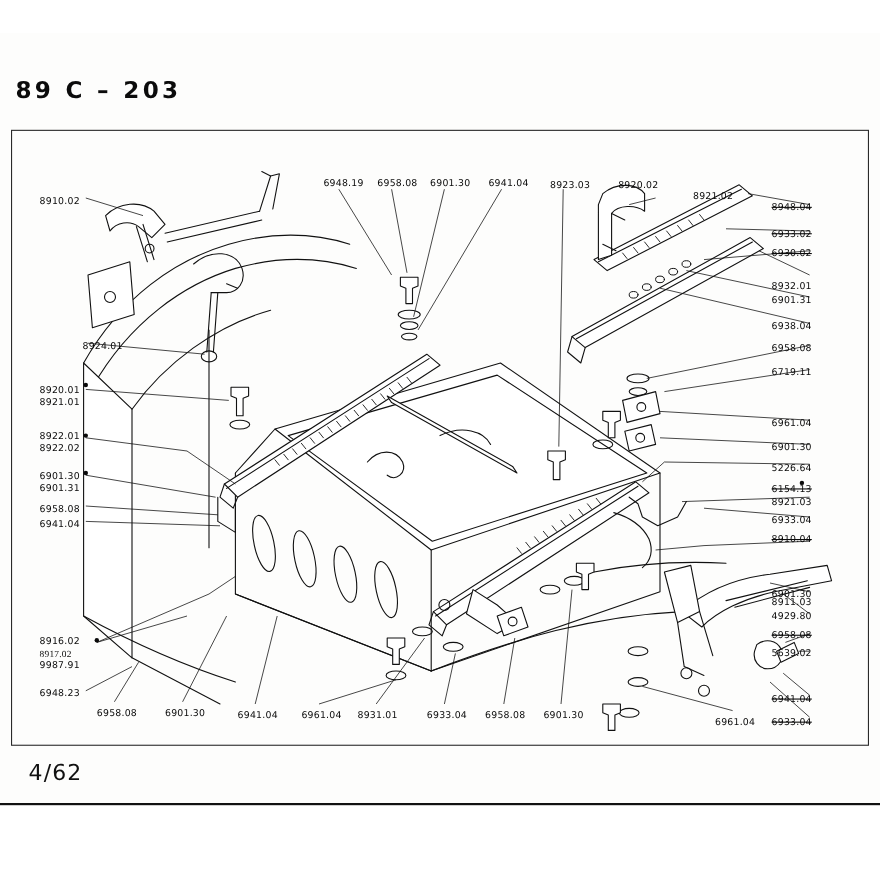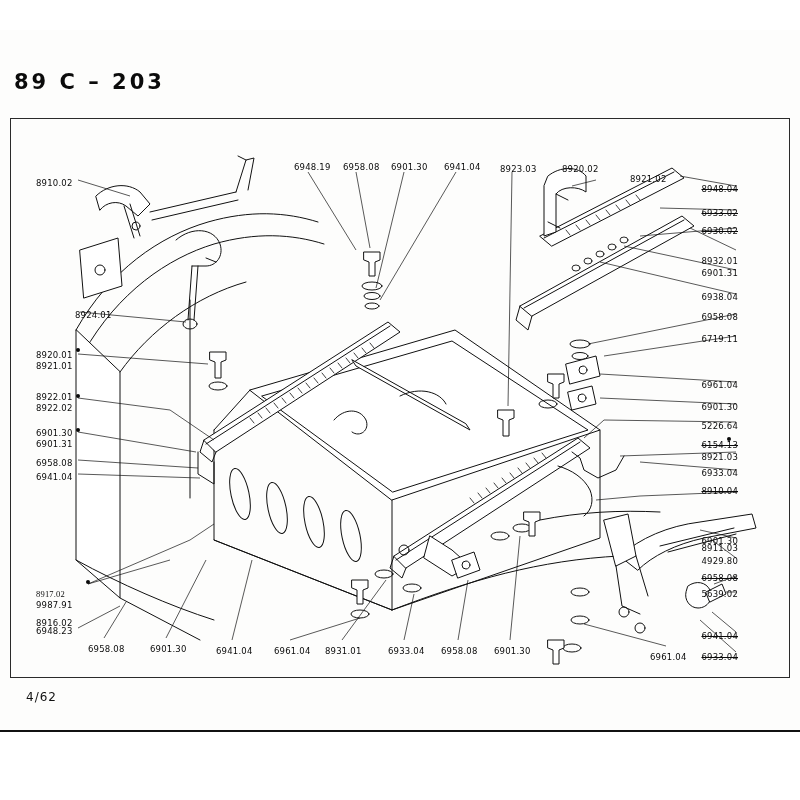--- a/index.html
+++ b/index.html
@@ -36,21 +36,21 @@
     left: 14px; top: 70px;
     font-size: 21px;
     font-weight: bold;
     letter-spacing: 3px;
     color: #0b0b0b;
     font-family: "DejaVu Sans", sans-serif;
   }
   .page-num {
     position: absolute;
     left: 26px; top: 690px;
-    font-size: 12px;
+    font-size: 20px;
     letter-spacing: 1px;
     color: #111;
     font-family: "DejaVu Sans", sans-serif;
   }
   .frame {
     position: absolute;
     left: 10px; top: 118px;
     width: 780px; height: 560px;
     border: 1px solid #2a2a2a;
     box-sizing: border-box;
@@ -322,21 +322,21 @@
       <div class="callout" style="left: 36px; top: 178px;">8910.02</div>
       <div class="callout" style="left: 38px; top: 310px; margin-left: 37px;">8924.01</div>
       <div class="callout" style="left: 36px; top: 350px;">8920.01</div>
       <div class="callout" style="left: 36px; top: 361px;">8921.01</div>
       <div class="callout" style="left: 36px; top: 392px;">8922.01</div>
       <div class="callout" style="left: 36px; top: 403px;">8922.02</div>
       <div class="callout" style="left: 36px; top: 428px;">6901.30</div>
       <div class="callout" style="left: 36px; top: 439px;">6901.31</div>
       <div class="callout" style="left: 36px; top: 458px;">6958.08</div>
       <div class="callout" style="left: 36px; top: 472px;">6941.04</div>
-      <div class="callout" style="left: 36px; top: 578px; margin-top: 40px;">8916.02</div>
+      <div class="callout" style="left: 36px; top: 578px;">8916.02</div>
       <div class="callout" style="left: 36px; top: 589px; font-family: Liberation Serif, serif;">8917.02</div>
       <div class="callout" style="left: 36px; top: 600px;">9987.91</div>
       <div class="callout" style="left: 36px; top: 626px;">6948.23</div>
       <div class="callout" style="left: 294px; top: 162px;">6948.19</div>
       <div class="callout" style="left: 343px; top: 162px;">6958.08</div>
       <div class="callout" style="left: 391px; top: 162px;">6901.30</div>
       <div class="callout" style="left: 444px; top: 162px;">6941.04</div>
       <div class="callout" style="left: 500px; top: 164px;">8923.03</div>
       <div class="callout" style="left: 562px; top: 164px;">8920.02</div>
       <div class="callout" style="left: 630px; top: 174px;">8921.02</div>

